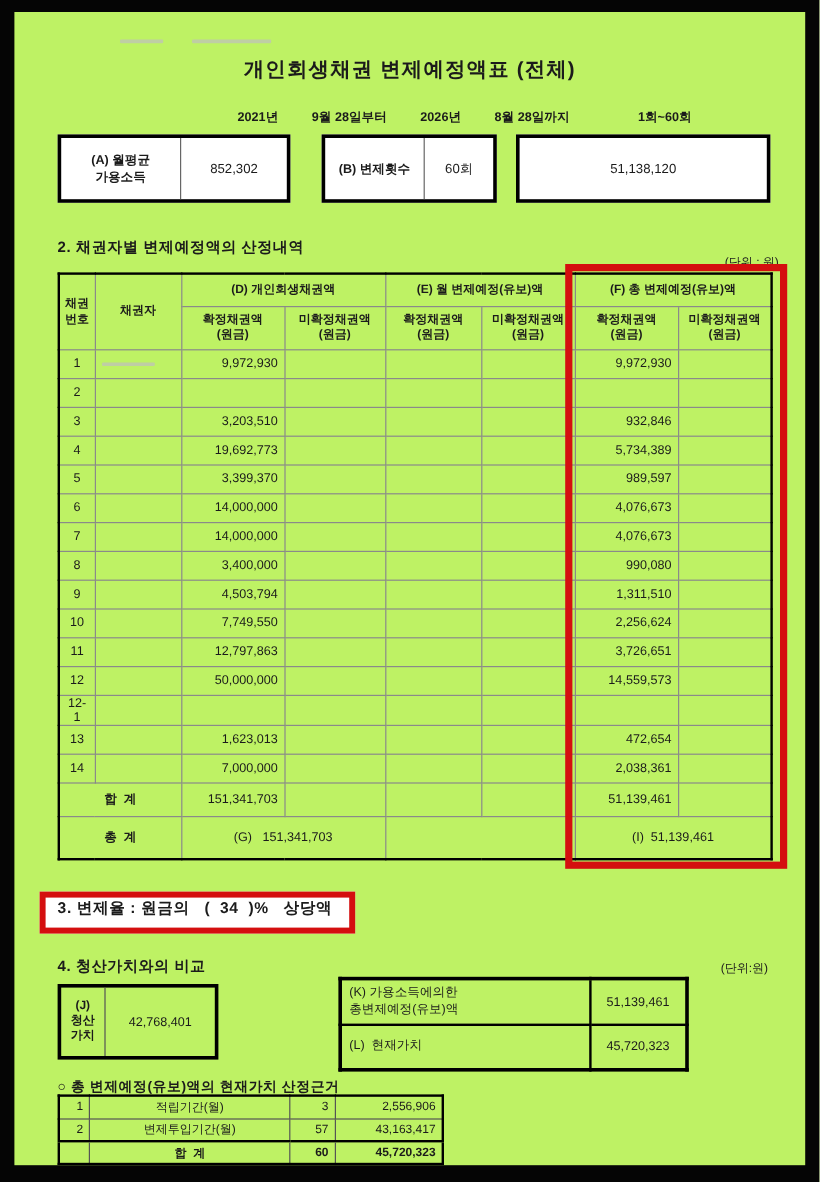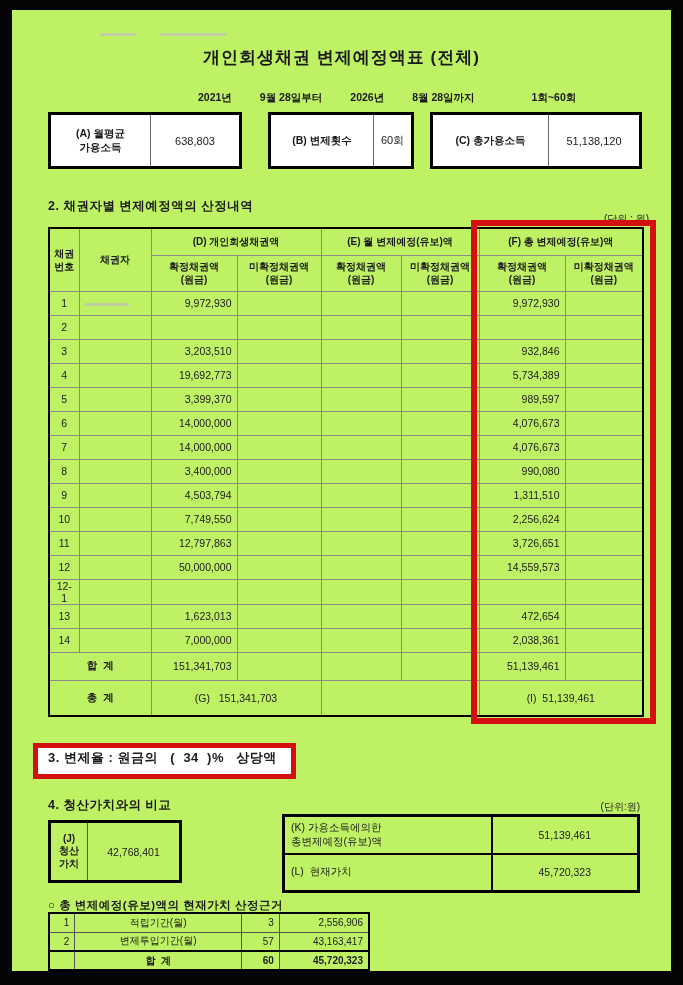--- a/index.html
+++ b/index.html
@@ -37,21 +37,21 @@
   .bold{font-weight:bold;}
   .red-overlay{position:absolute;left:423px;top:-7px;width:185px;height:calc(100% + 14px);border:6px solid var(--hl,#d40f0f);pointer-events:none;}
 
   .redbox3{position:absolute;top:733px;left:21px;border:5px solid var(--hl,#d40f0f);padding:0 14px 7px 10px;background:#fff;}
   .redbox3 span{font-size:13px;font-weight:bold;letter-spacing:.5px;}
 
   .jbox{position:absolute;top:810px;left:36px;width:134px;height:63px;border:3px solid #000;display:flex;}
   .j-label{width:37px;border-right:1.5px solid #555;display:flex;align-items:center;justify-content:center;font-size:10px;font-weight:bold;line-height:1.25;text-align:center;}
   .j-value{flex:1;display:flex;align-items:center;justify-content:center;font-size:10.5px;}
 
-  table.kl{position:absolute;top:804px;left:270px;width:358px;border-collapse:collapse;border:3px solid #000;}
+  table.kl{position:absolute;top:804px;left:270px;width:292px;border-collapse:collapse;border:3px solid #000;}
   table.kl td{border:2px solid #000;font-size:10.5px;height:38px;padding:2px 6px;}
   table.kl .kl-label{width:208px;line-height:1.3;}
   table.kl .kl-value{text-align:center;}
 
   table.pv{position:absolute;top:902px;left:36px;width:322px;border-collapse:collapse;border:2.5px solid #000;}
   table.pv td{border:1px solid #555;font-size:10px;height:19px;padding:0 5px;}
   table.pv .pv-sum td{border-top:2px solid #000;font-weight:bold;}
 </style>
 </head>
 <body>
@@ -69,28 +69,27 @@
       <span>2021년</span>
       <span>9월 28일부터</span>
       <span>2026년</span>
       <span>8월 28일까지</span>
       <span style="margin-left:29px;text-align:center;">1회~60회</span>
     </div>
 
     <div class="infobox" style="left:36px;width:194px;">
       <div class="ib-label pre" style="width:100px;">(A) 월평균
 가용소득</div>
-      <div class="ib-value" style="flex:1;">638,803</div>
+      <div class="ib-value" style="flex:1;">852,302</div>
     </div>
     <div class="infobox" style="left:256px;width:146px;">
-      <div class="ib-label" style="width:103px;">(B) 변제횟수</div>
+      <div class="ib-label" style="width:83px;">(B) 변제횟수</div>
       <div class="ib-value" style="flex:1;">60회</div>
     </div>
     <div class="infobox" style="left:418px;width:212px;">
-      <div class="ib-label" style="width:116px;">(C) 총가용소득</div>
       <div class="ib-value" style="flex:1;">51,138,120</div>
     </div>
 
     <div class="sec-heading" style="top:188px;left:36px;">2. 채권자별 변제예정액의 산정내역</div>
     <div class="unit-note" style="top:202px;right:22px;">(단위 : 원)</div>
 
     <div class="tablewrap">
       <table class="mt">
         <colgroup>
           <col style="width:30px">

